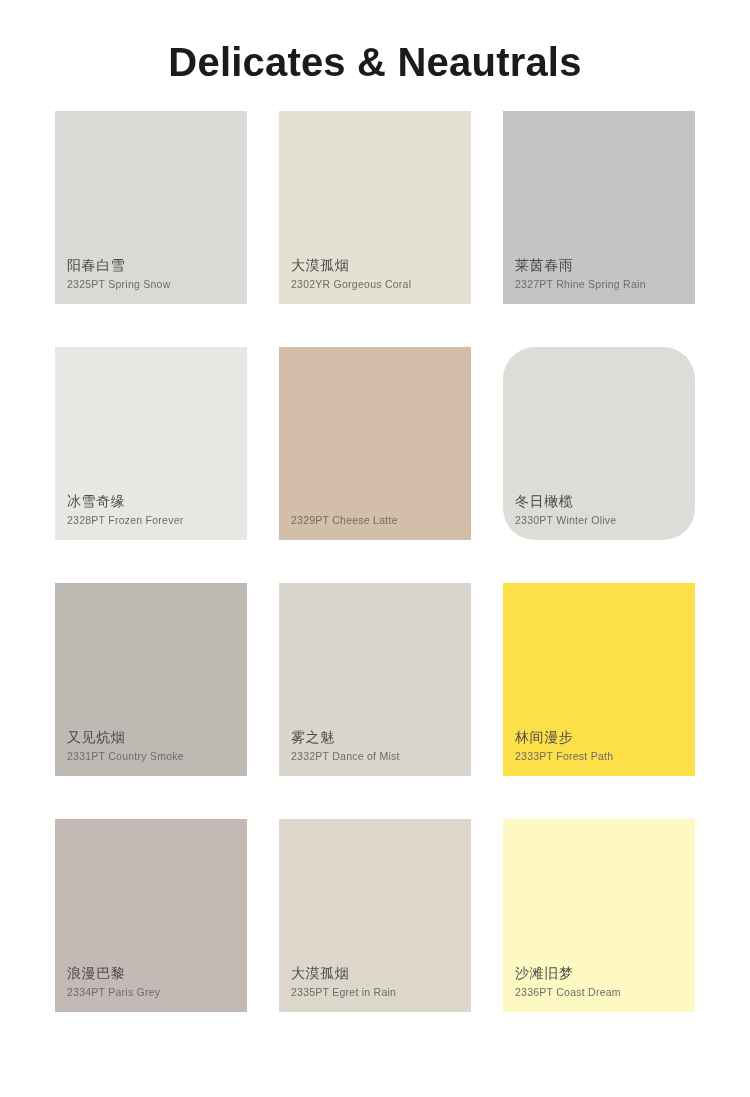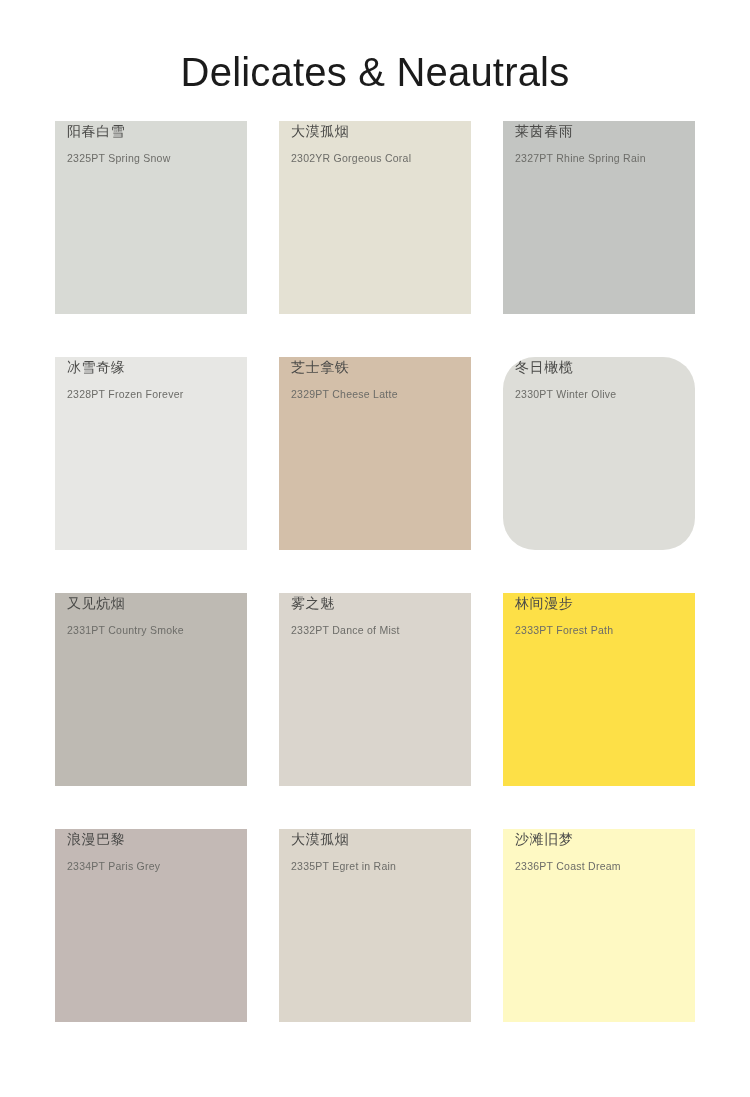--- a/index.html
+++ b/index.html
@@ -16,46 +16,46 @@
     width: 750px;
     height: 1097px;
     background: #ffffff;
     overflow: hidden;
   }
 
   .page-title {
     width: 100%;
     text-align: center;
     font-size: 40px;
-    font-weight: 400;
+    font-weight: 700;
     color: #1b1b1b;
     letter-spacing: 0.2px;
-    padding-top: 48px;
+    padding-top: 38px;
     line-height: 1.2;
   }
 
   .swatch-grid {
     display: grid;
     grid-template-columns: repeat(3, 192px);
     grid-template-rows: repeat(4, 193px);
     column-gap: 32px;
     row-gap: 43px;
     margin: 0 auto;
     padding-top: 25px;
     width: 640px;
   }
 
   .swatch {
     position: relative;
     width: 192px;
     height: 193px;
     display: flex;
     flex-direction: column;
+    justify-content: flex-end;
     padding: 0 0 12px 12px;
-    gap: 8px;
   }
 
   .swatch-name-cn {
     font-size: 14px;
     font-weight: 400;
     color: #4a4a48;
     line-height: 1.45;
     letter-spacing: 0.6px;
     margin-bottom: 3px;
   }
@@ -86,21 +86,20 @@
       </div>
       <div class="swatch" style="background-color: rgb(195, 197, 194);">
         <div class="swatch-name-cn">莱茵春雨</div>
         <div class="swatch-code-en">2327PT Rhine Spring Rain</div>
       </div>
       <div class="swatch" style="background-color: rgb(231, 231, 228);">
         <div class="swatch-name-cn">冰雪奇缘</div>
         <div class="swatch-code-en">2328PT Frozen Forever</div>
       </div>
       <div class="swatch" style="background-color: rgb(211, 191, 169);">
-        <div class="swatch-name-cn">芝士拿铁</div>
         <div class="swatch-code-en">2329PT Cheese Latte</div>
       </div>
       <div class="swatch" style="background-color: rgb(221, 221, 216); border-radius: 32px;">
         <div class="swatch-name-cn">冬日橄榄</div>
         <div class="swatch-code-en">2330PT Winter Olive</div>
       </div>
       <div class="swatch" style="background-color: rgb(190, 186, 179);">
         <div class="swatch-name-cn">又见炕烟</div>
         <div class="swatch-code-en">2331PT Country Smoke</div>
       </div>

